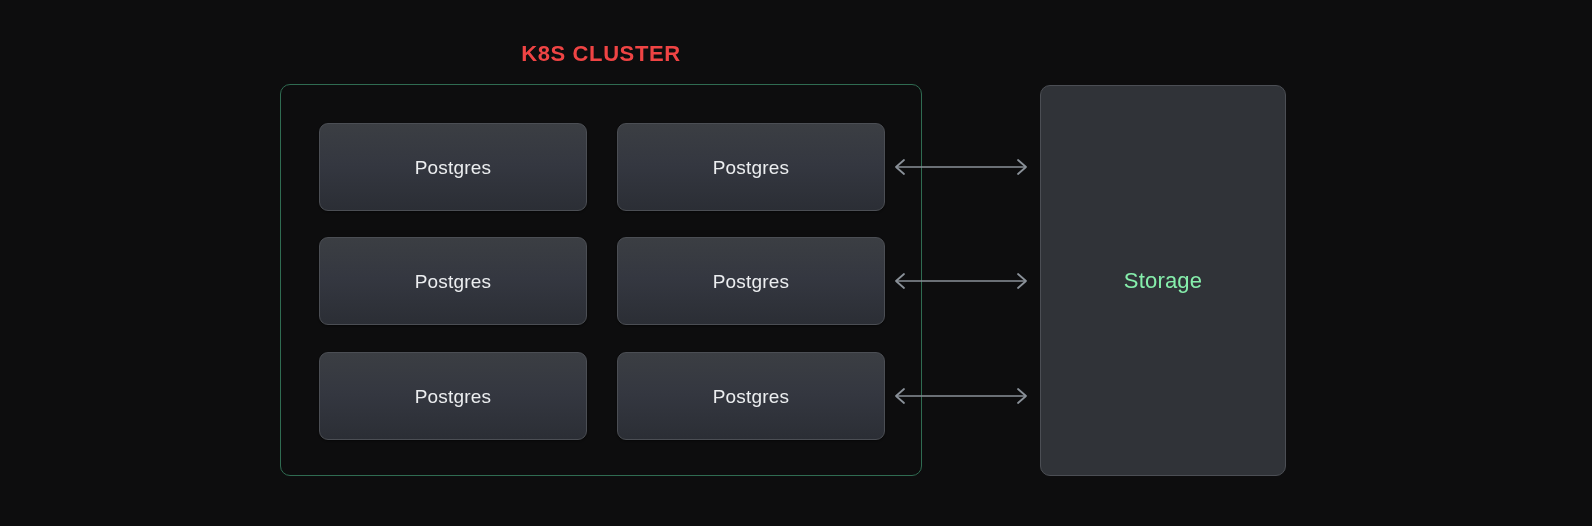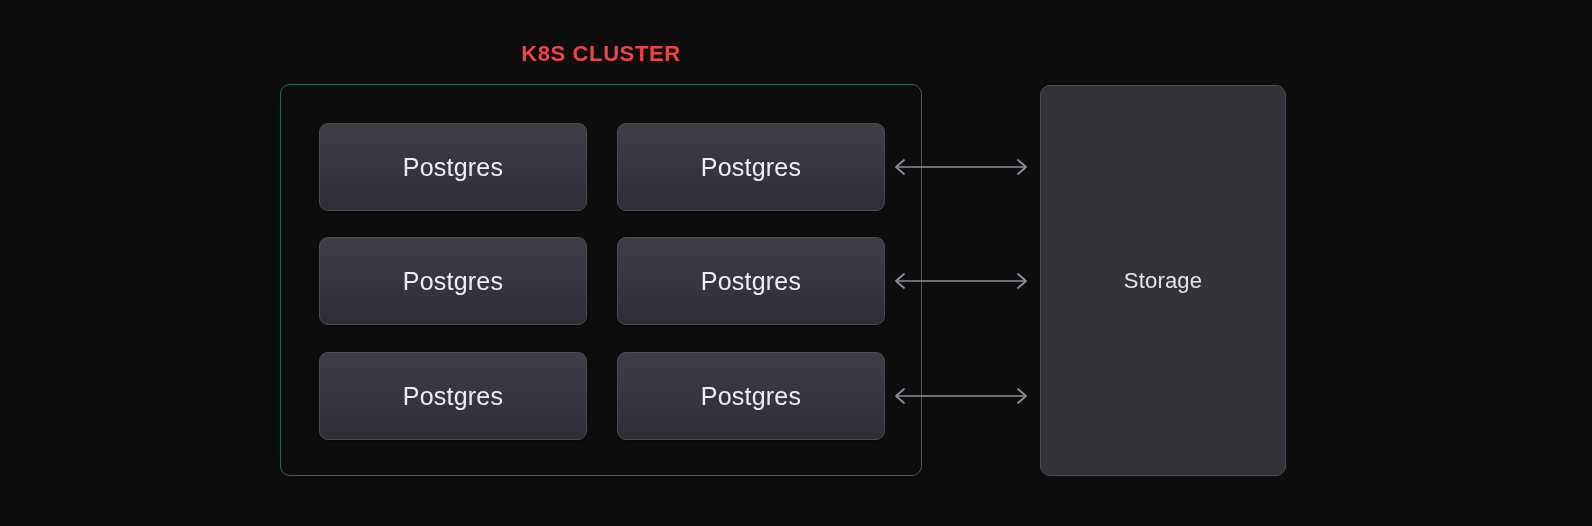--- a/index.html
+++ b/index.html
@@ -76,21 +76,21 @@
     background: linear-gradient(180deg, #3b3e43 0%, #343740 48%, #2b2e35 100%);
     display: flex;
     align-items: center;
     justify-content: center;
     box-shadow: 0 1px 2px rgba(0,0,0,0.45);
   }
   .postgres-node.col-0 { left: 0px; }
   .postgres-node.col-1 { left: 298px; }
 
   .node-label {
-    font-size: 25px;
+    font-size: 19px;
     color: #eceef0;
     line-height: 1;
     letter-spacing: 0.2px;
     white-space: nowrap;
   }
 
   
   .connector {
     position: absolute;
     left: 890px;
@@ -113,21 +113,21 @@
     border: 1px solid #4b4e54;
     border-radius: 10px;
     background: #303338;
     display: flex;
     align-items: center;
     justify-content: center;
   }
 
   #storage-label {
     font-size: 22px;
-    color: #e5e5e5;
+    color: #86efac;
     line-height: 1;
     letter-spacing: 0.2px;
     white-space: nowrap;
   }
 </style>
 </head>
 <body>
 
 <div id="diagram-root">
 

